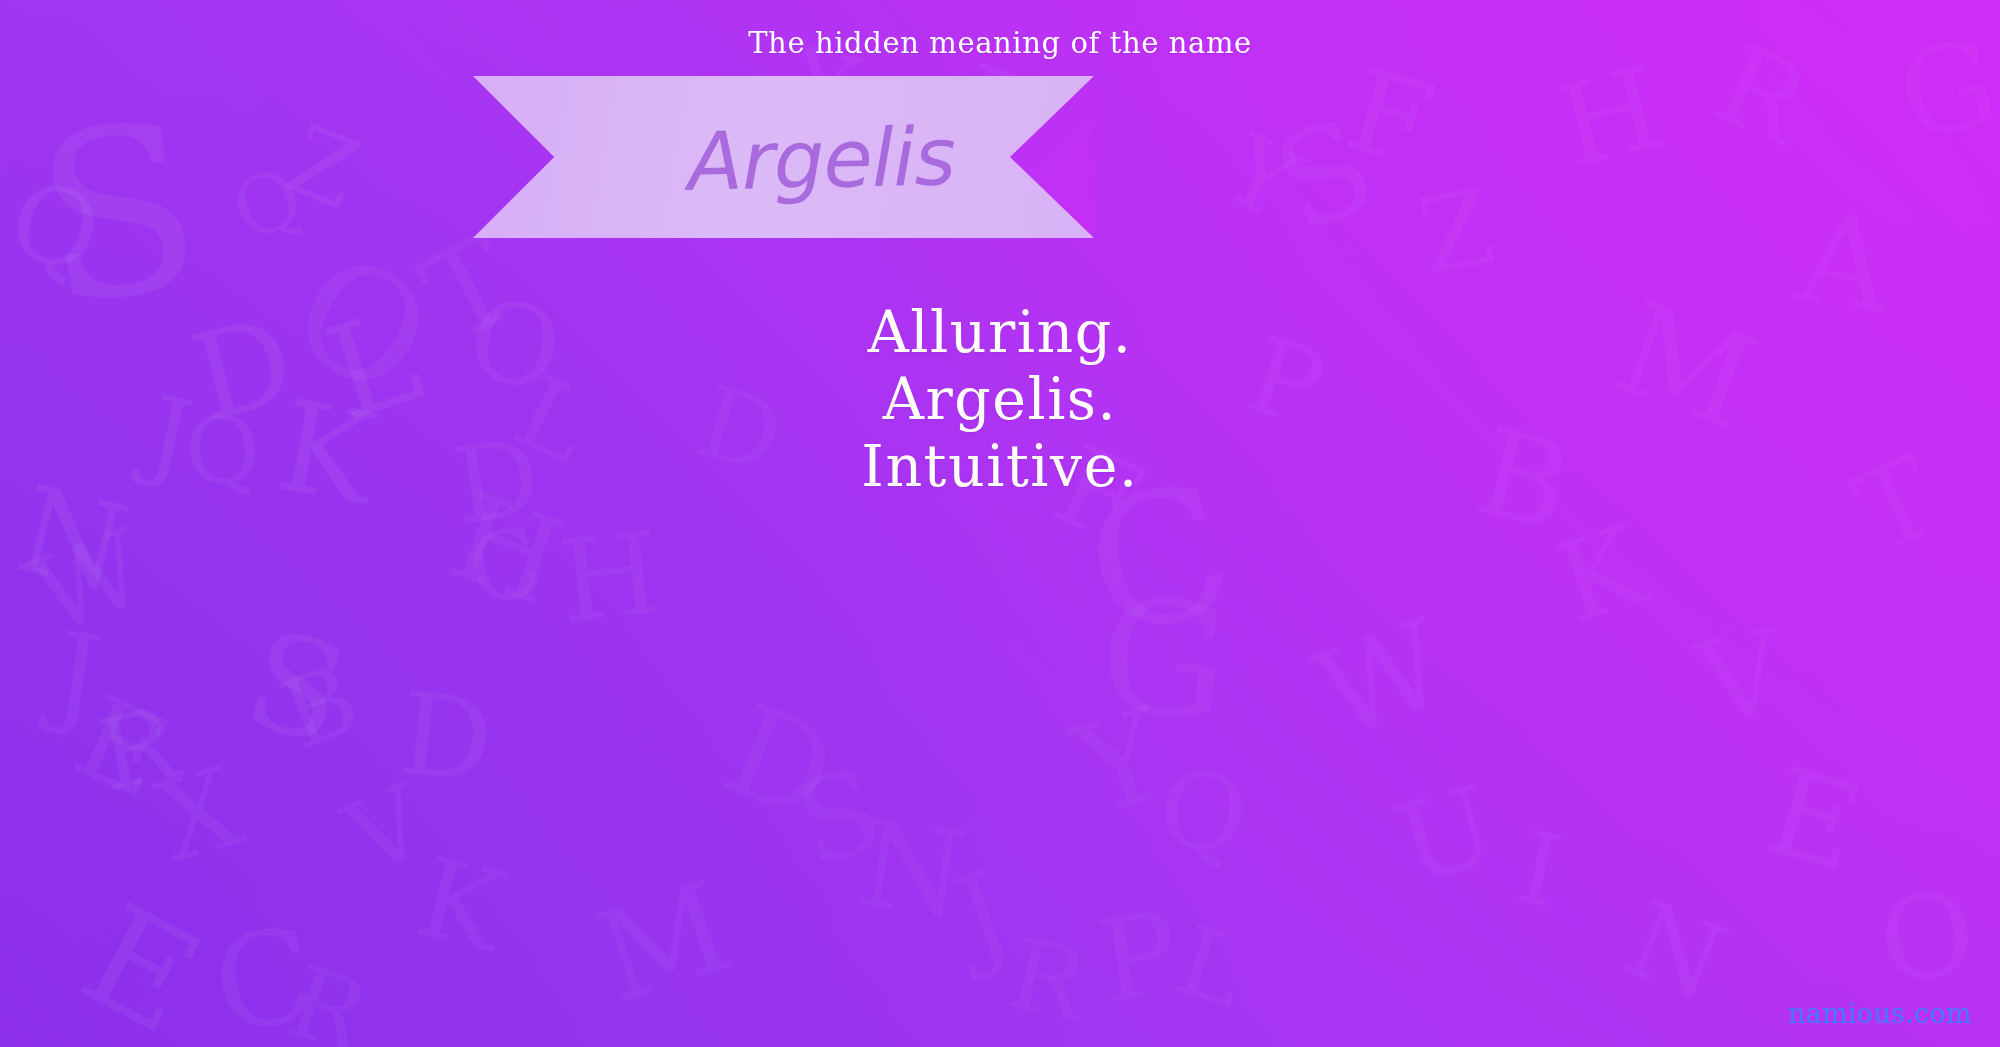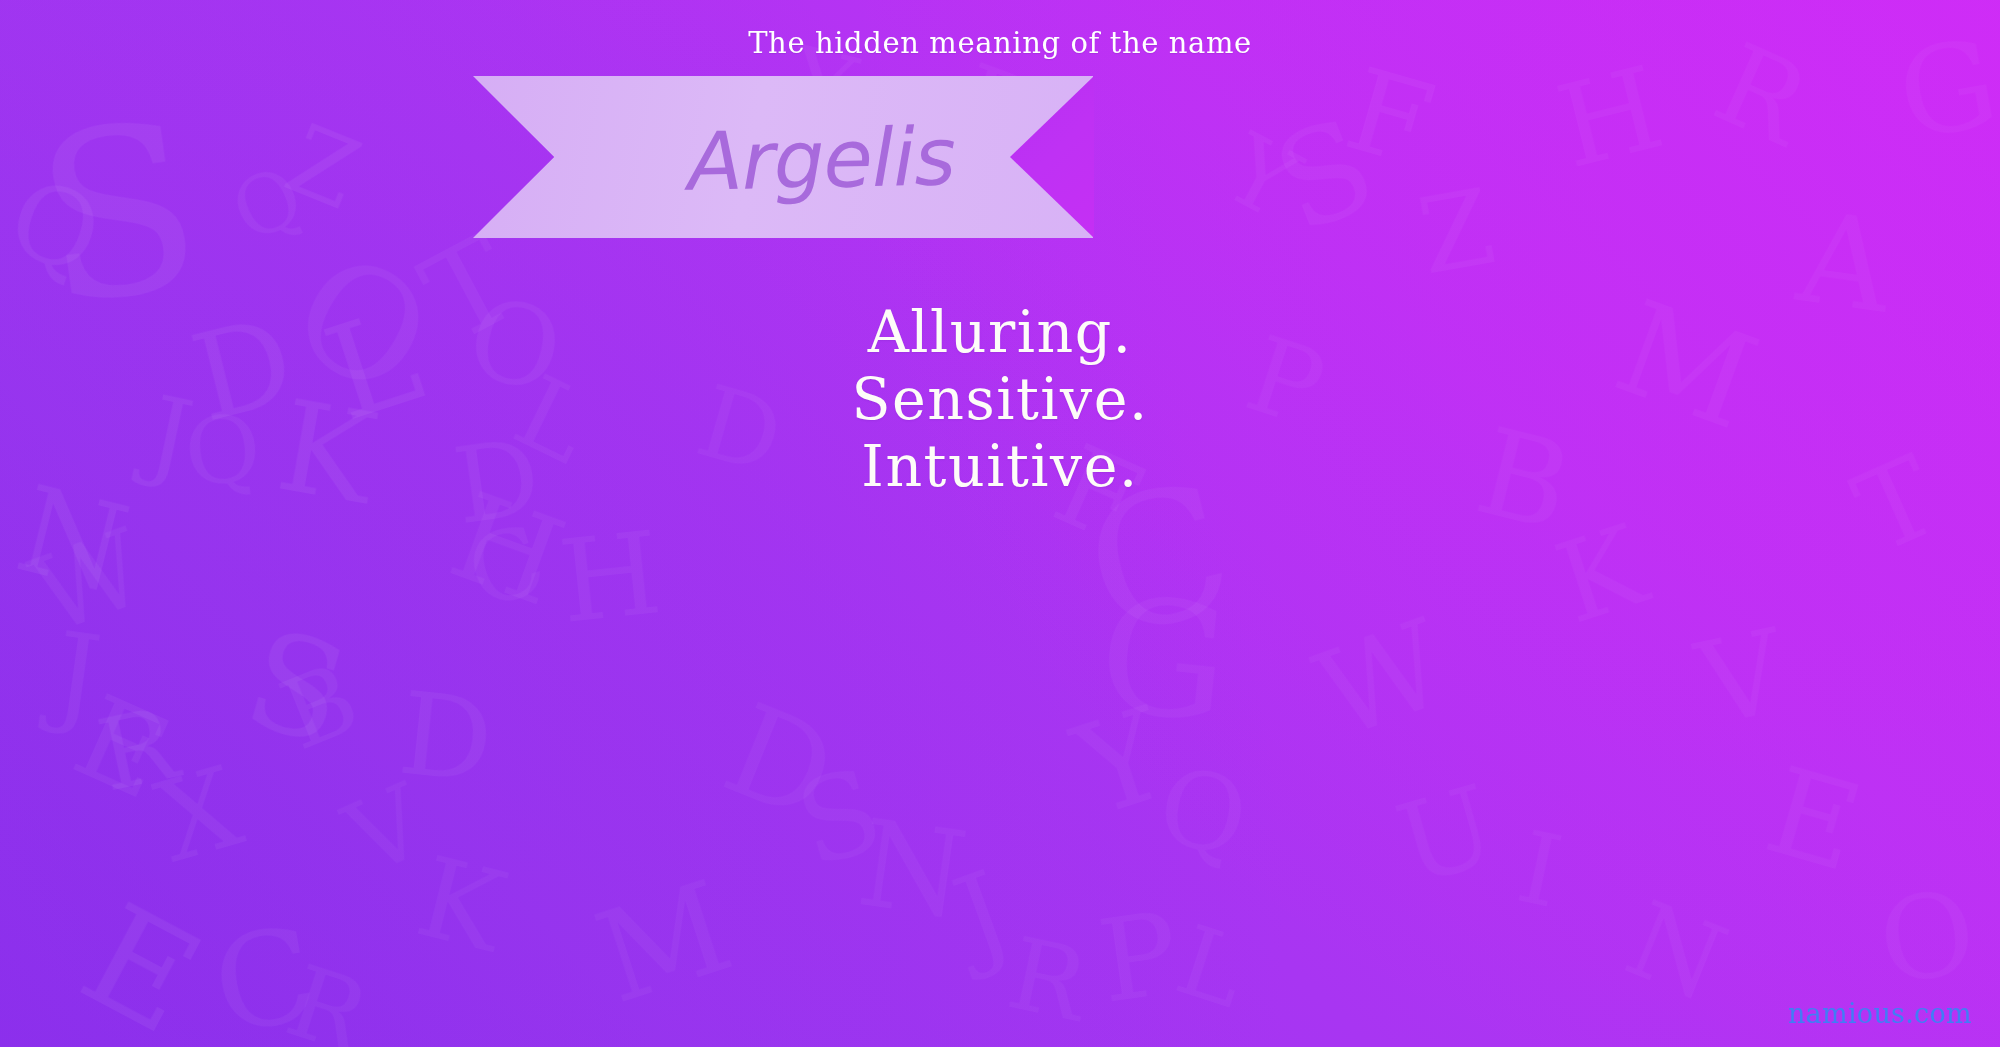--- a/index.html
+++ b/index.html
@@ -205,19 +205,19 @@
 
   <div class="title">The hidden meaning of the name</div>
 
   <div class="banner">
     <span class="banner-name">Argelis</span>
   </div>
   <div class="banner-notch-right"></div>
 
   <div class="traits" id="traits-list">
       <span class="trait">Alluring.</span>
-      <span class="trait">Sensitive.</span>
+      <span class="trait">Argelis.</span>
       <span class="trait">Intuitive.</span>
     </div>
 
   <div class="watermark">namious.com</div>
 
 </div>
 
 </body></html>

